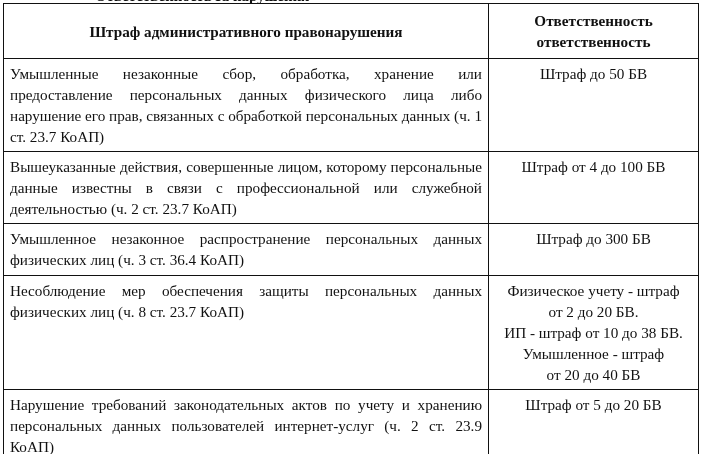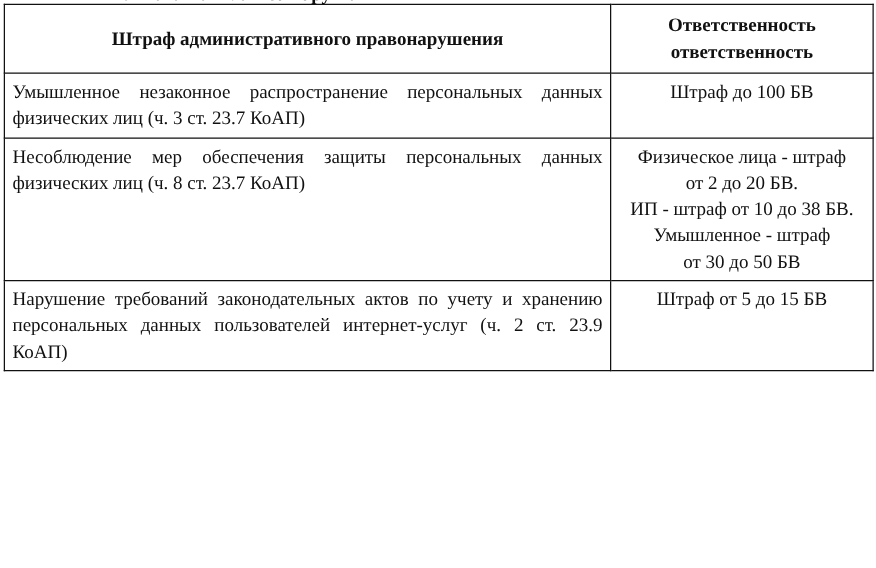--- a/index.html
+++ b/index.html
@@ -76,36 +76,48 @@
   <thead>
     <tr class="hdr">
       <th>Штраф административного правонарушения</th>
       <th>
         <span class="resp-line">Ответственность</span>
         <span class="resp-line">ответственность</span>
       </th>
     </tr>
   </thead>
   <tbody>
+    <tr class="r1">
+      <td class="desc">Умышленные незаконные сбор, обработка, хранение или предоставление персональных данных физического лица либо нарушение его прав, связанных с обработкой персональных данных (ч. 1 ст. 23.7 КоАП)</td>
+      <td class="resp">
+        <span class="resp-line">Штраф до 50 БВ</span>
+      </td>
+    </tr>
+    <tr class="r2">
+      <td class="desc">Вышеуказанные действия, совершенные лицом, которому персональные данные известны в связи с профессиональной или служебной деятельностью (ч. 2 ст. 23.7 КоАП)</td>
+      <td class="resp">
+        <span class="resp-line">Штраф от 4 до 100 БВ</span>
+      </td>
+    </tr>
     <tr class="r3">
-      <td class="desc">Умышленное незаконное распространение персональных данных физических лиц (ч. 3 ст. 23.7 КоАП)</td>
+      <td class="desc">Умышленное незаконное распространение персональных данных физических лиц (ч. 3 ст. 36.4 КоАП)</td>
       <td class="resp">
-        <span class="resp-line">Штраф до 100 БВ</span>
+        <span class="resp-line">Штраф до 300 БВ</span>
       </td>
     </tr>
     <tr class="r4">
       <td class="desc">Несоблюдение мер обеспечения защиты персональных данных физических лиц (ч. 8 ст. 23.7 КоАП)</td>
       <td class="resp">
-        <span class="resp-line">Физическое лица - штраф</span>
+        <span class="resp-line">Физическое учету - штраф</span>
         <span class="resp-line">от 2 до 20 БВ.</span>
         <span class="resp-line">ИП - штраф от 10 до 38 БВ.</span>
         <span class="resp-line">Умышленное - штраф</span>
-        <span class="resp-line">от 30 до 50 БВ</span>
+        <span class="resp-line">от 20 до 40 БВ</span>
       </td>
     </tr>
     <tr class="r5">
       <td class="desc">Нарушение требований законодательных актов по учету и хранению персональных данных пользователей интернет-услуг (ч. 2 ст. 23.9 КоАП)</td>
       <td class="resp">
-        <span class="resp-line">Штраф от 5 до 15 БВ</span>
+        <span class="resp-line">Штраф от 5 до 20 БВ</span>
       </td>
     </tr>
   </tbody>
 </table>
 
 </body></html>

